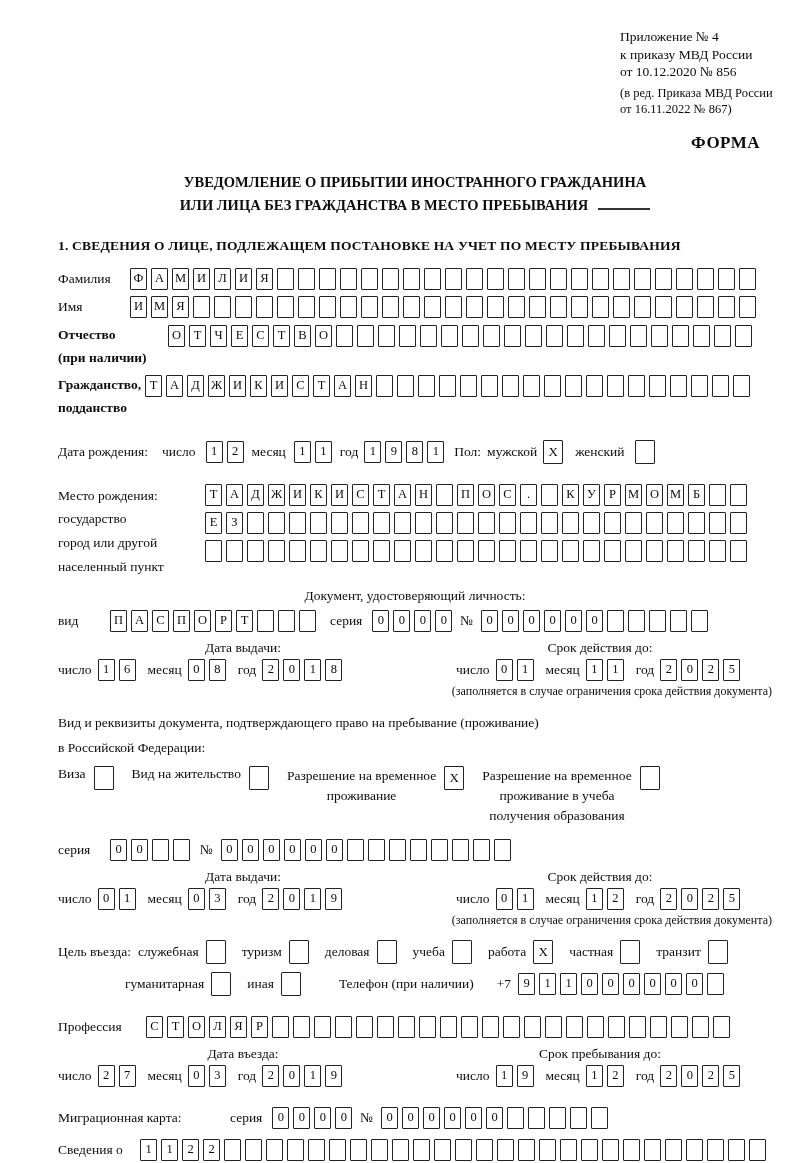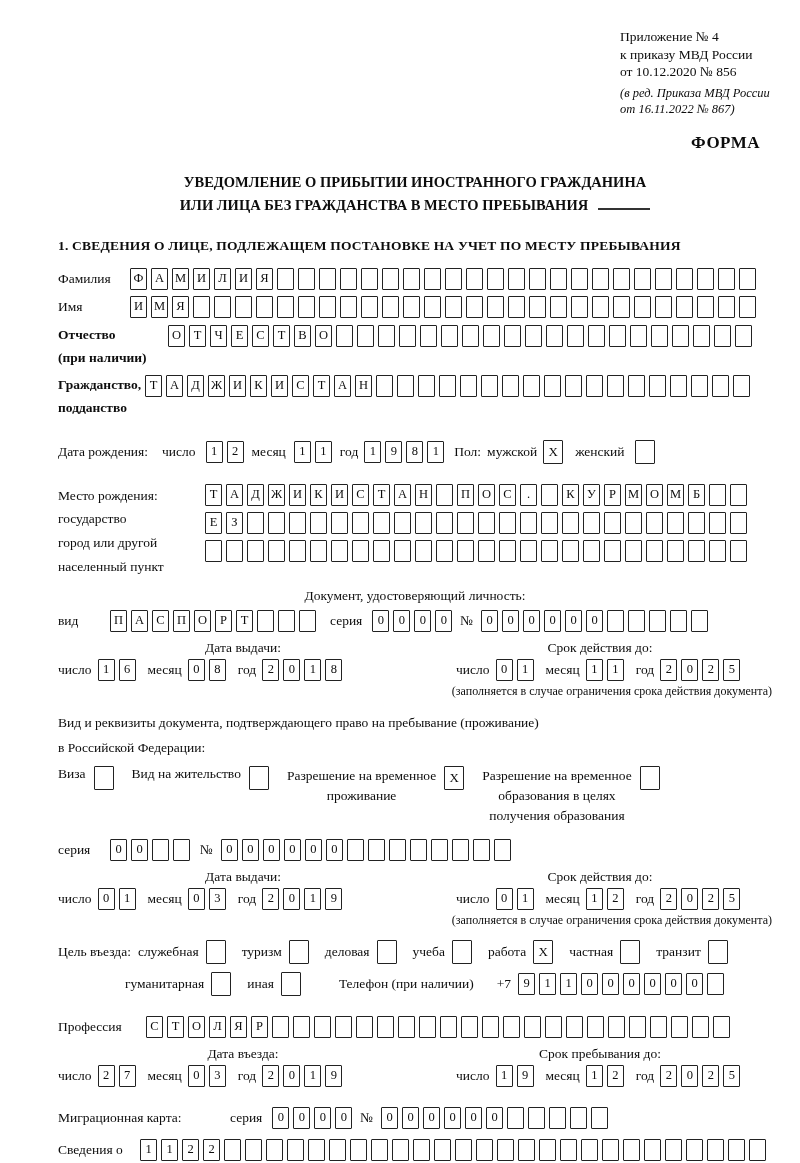--- a/index.html
+++ b/index.html
@@ -8,21 +8,21 @@
     color:#0d0d0d;
     font-family:"Liberation Serif","DejaVu Serif",serif;
     font-size:13.5px;
     overflow:hidden;
   }
   .page{padding:28px 28px 10px 58px;box-sizing:border-box;}
 
   
   .hdr-block{margin-left:562px;line-height:1.3;}
   .hdr-block .line{white-space:nowrap;}
-  .hdr-block .small{font-size:12.5px;font-style:italic;}
+  .hdr-block .small{font-size:12.5px;}
   .forma{font-weight:bold;text-align:right;padding-right:12px;margin-top:16px;font-size:17px;letter-spacing:.5px;}
 
   
   .title{text-align:center;font-weight:bold;font-size:14.5px;margin-top:18px;line-height:1.55;}
   .blank-line{display:inline-block;width:52px;border-bottom:2px solid #333;height:10px;margin-left:10px;}
   .sect{font-weight:bold;font-size:13.5px;margin-top:22px;margin-bottom:14px;letter-spacing:.2px;}
 
   
   .cb{
     display:inline-block;box-sizing:border-box;
@@ -186,21 +186,21 @@
     <span class="cells"><span class="cb chk"></span></span>
     <span class="lbl gap">Вид на жительство</span>
     <span class="cells"><span class="cb chk"></span></span>
     <span class="multi gap">
       <span>Разрешение на временное</span><br>
       <span>проживание</span>
     </span>
     <span class="cells"><span class="cb chk">X</span></span>
     <span class="multi gap">
       <span>Разрешение на временное</span><br>
-      <span>образования в целях</span><br>
+      <span>проживание в учеба</span><br>
       <span>получения образования</span>
     </span>
     <span class="cells"><span class="cb chk"></span></span>
   </div>
 
   <div class="row" style="margin-top:12px;">
     <span class="lbl" style="width:52px;">серия</span>
     <span class="cells"><span class="cb">0</span><span class="cb">0</span><span class="cb"></span><span class="cb"></span></span>
     <span class="lbl" style="margin:0 8px 0 6px;">№</span>
     <span class="cells"><span class="cb">0</span><span class="cb">0</span><span class="cb">0</span><span class="cb">0</span><span class="cb">0</span><span class="cb">0</span><span class="cb"></span><span class="cb"></span><span class="cb"></span><span class="cb"></span><span class="cb"></span><span class="cb"></span><span class="cb"></span><span class="cb"></span></span>

